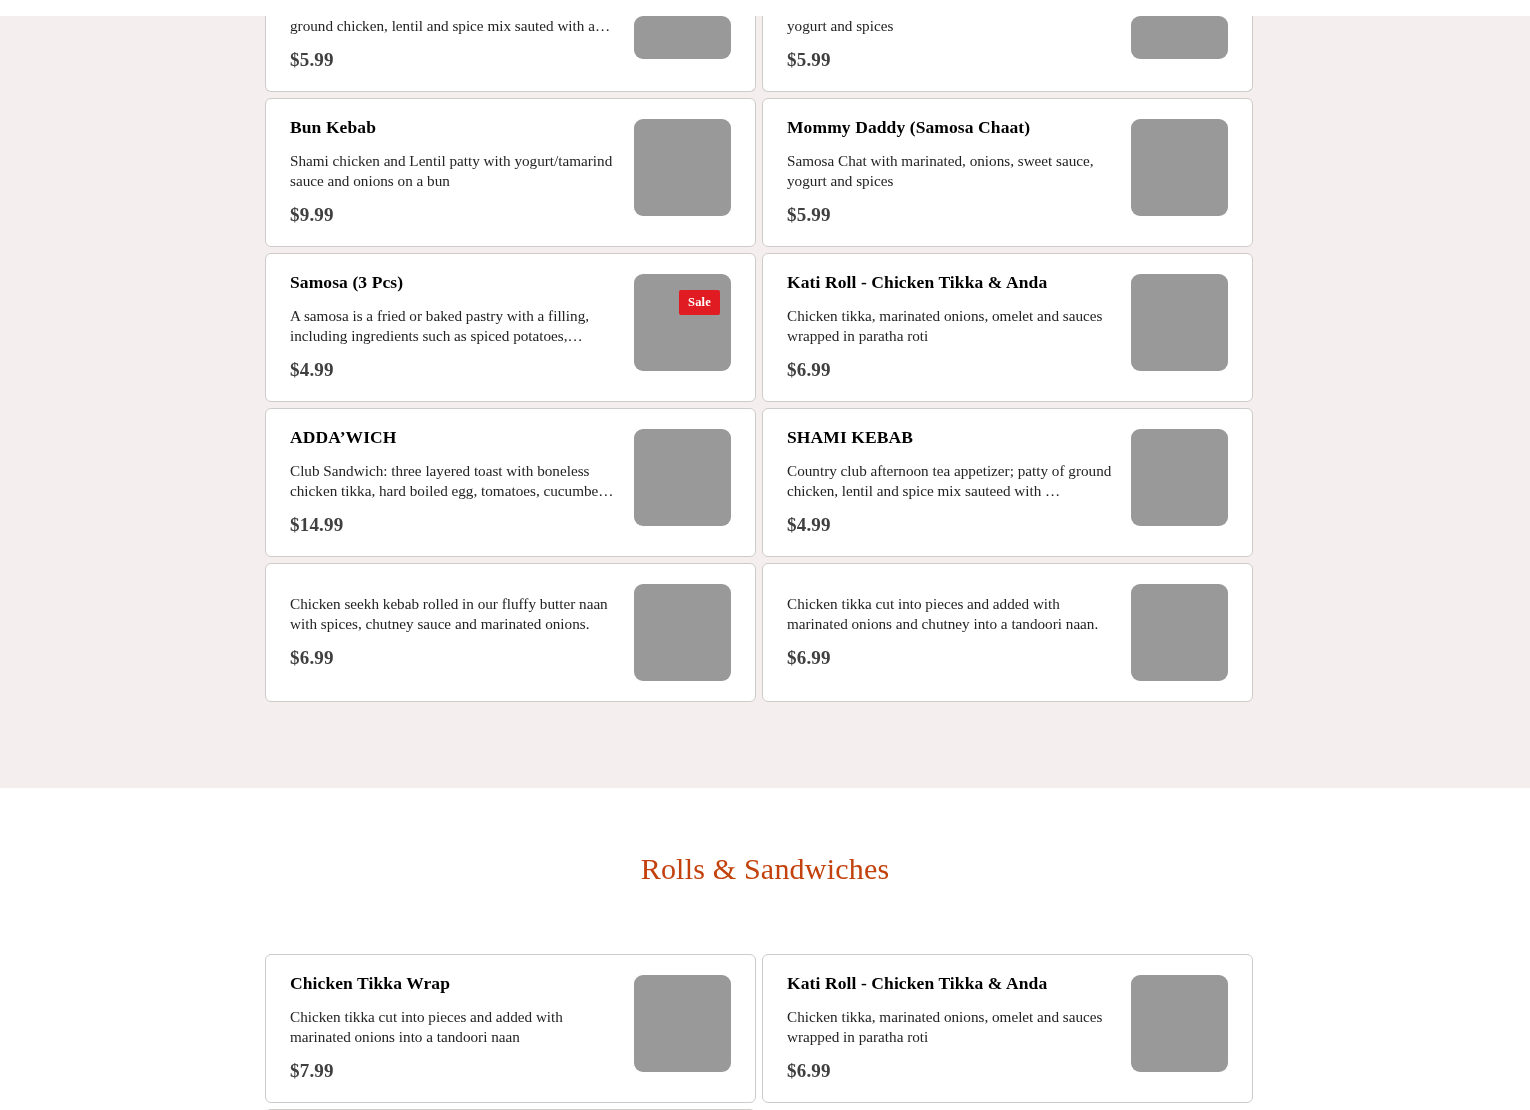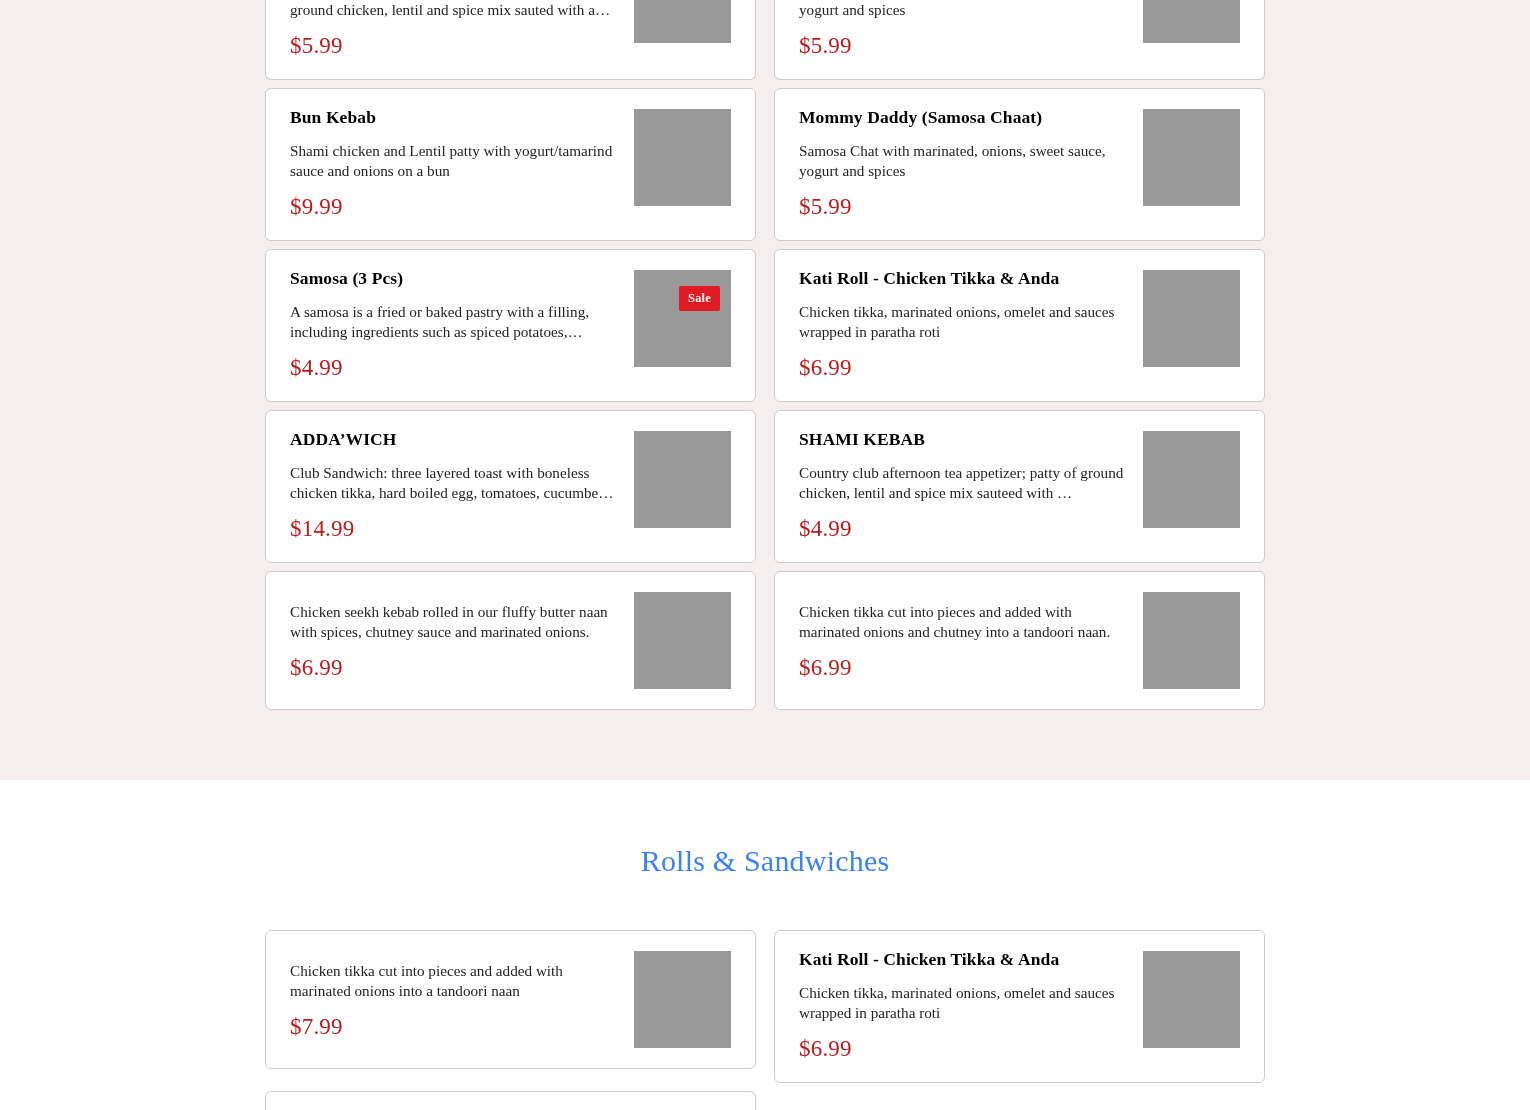--- a/index.html
+++ b/index.html
@@ -34,25 +34,26 @@
     padding-bottom: 70px;
   }
 
   .band-bottom {
     padding-top: 8px;
   }
 
   
   .card-grid {
     width: 1000px;
-    margin: 0 auto;
+    margin: 16px auto;
     display: grid;
     grid-template-columns: 491px 491px;
     column-gap: 18px;
     row-gap: 8px;
+    gap: 6px;
   }
 
   .menu-card {
     background: #ffffff;
     border: 1px solid #cfcbcb;
     border-radius: 6px;
     padding: 18px 24px 20px 24px;
     display: flex;
     align-items: flex-start;
     justify-content: space-between;
@@ -80,34 +81,35 @@
     font-size: 15.2px;
     font-weight: normal;
     color: #232323;
     line-height: 1.32;
     max-width: 345px;
   }
 
   .card-price {
     margin-top: 13px;
     font-family: "Liberation Serif", "DejaVu Serif", serif;
-    font-size: 23px;
-    font-weight: normal;
-    color: #b91c1c;
+    font-size: 19px;
+    font-weight: bold;
+    color: #404040;
     letter-spacing: 0.2px;
   }
 
   
   .card-thumb {
     position: relative;
     flex: 0 0 auto;
     width: 97px;
     height: 97px;
     background: #999999;
     margin-top: 2px;
+    border-radius: 9px;
   }
 
   .sale-badge {
     position: absolute;
     top: 16px;
     left: 45px;
     background: #e01b22;
     color: #ffffff;
     font-family: "Liberation Serif", "DejaVu Serif", serif;
     font-weight: bold;
@@ -117,21 +119,21 @@
     border-radius: 2px;
     letter-spacing: 0.2px;
   }
 
   
   .section-heading {
     text-align: center;
     font-family: "Liberation Serif", "DejaVu Serif", serif;
     font-size: 30px;
     font-weight: normal;
-    color: #3b82f6;
+    color: #c2410c;
     padding-top: 56px;
     padding-bottom: 52px;
     letter-spacing: 0.2px;
   }
 
   
   .clipped-row .menu-card {
     min-height: 0;
     padding-top: 0;
     padding-bottom: 20px;
@@ -260,20 +262,21 @@
         </div>
       </div>
   </div>
 
   <div class="section-band white band-bottom">
     <h2 class="section-heading">Rolls &amp; Sandwiches</h2>
     <div class="card-grid" id="grid-section-1">
         <div>
           <div class="menu-card">
             <div class="card-text">
+              <div class="card-title">Chicken Tikka Wrap</div>
               <div class="card-desc">Chicken tikka cut into pieces and added with marinated onions into a tandoori naan</div>
               <div class="card-price">$7.99</div>
             </div>
             <div class="card-thumb"></div>
           </div>
         </div>
         <div>
           <div class="menu-card">
             <div class="card-text">
               <div class="card-title">Kati Roll - Chicken Tikka &amp; Anda</div>

